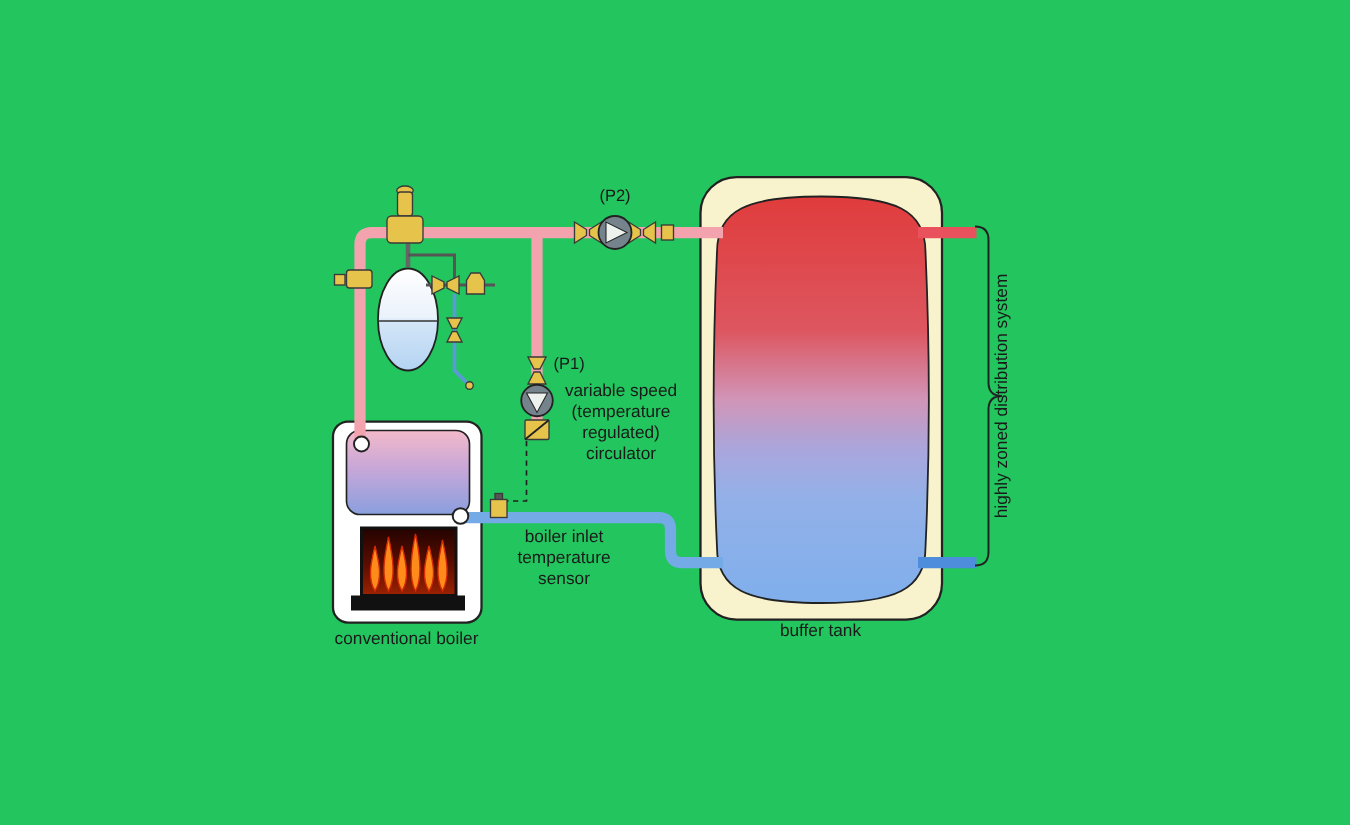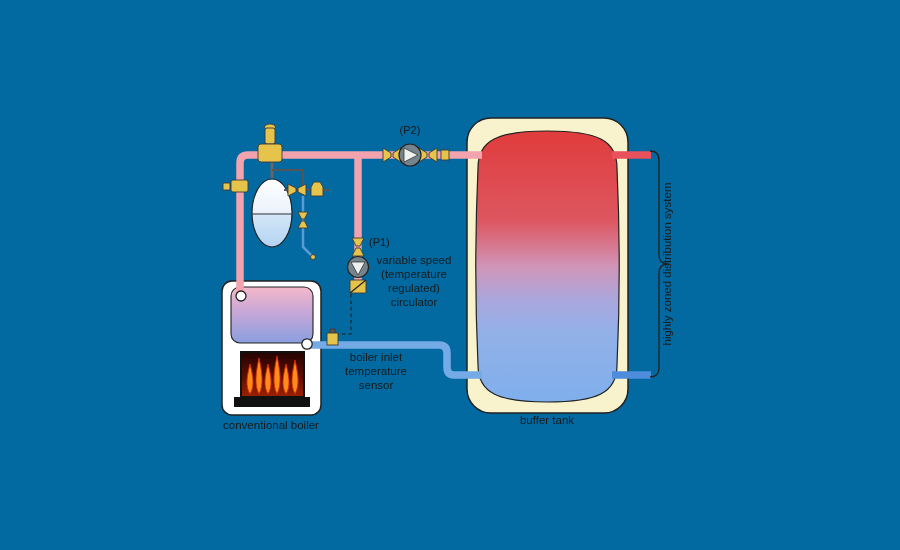--- a/index.html
+++ b/index.html
@@ -1,16 +1,16 @@
 <!DOCTYPE html>
 <html><head>
 <meta charset="utf-8">
 <style>
   html,body{margin:0;padding:0;background:#ffffff;}
-  .stage{position:relative;width:900px;height:550px;background:#0369a1;overflow:hidden;}
+  .stage{position:relative;width:900px;height:550px;background:#22c55e;overflow:hidden;}
   svg{display:block;}
   svg text{font-family:"Liberation Sans",sans-serif;font-size:11.5px;fill:#1a1a1a;}
   .small-label{font-size:11px;}
 </style>
 </head>
 <body>
 
 <div class="stage">
 <svg width="900" height="550" viewBox="0 0 900 550">
   <defs>

